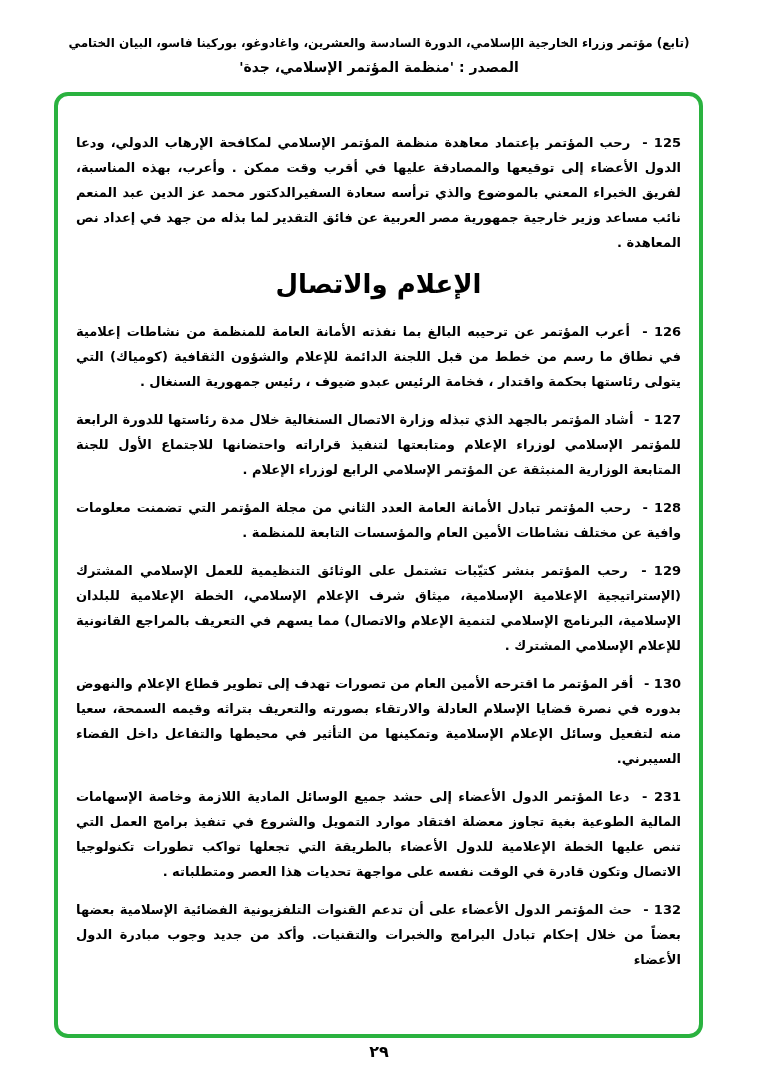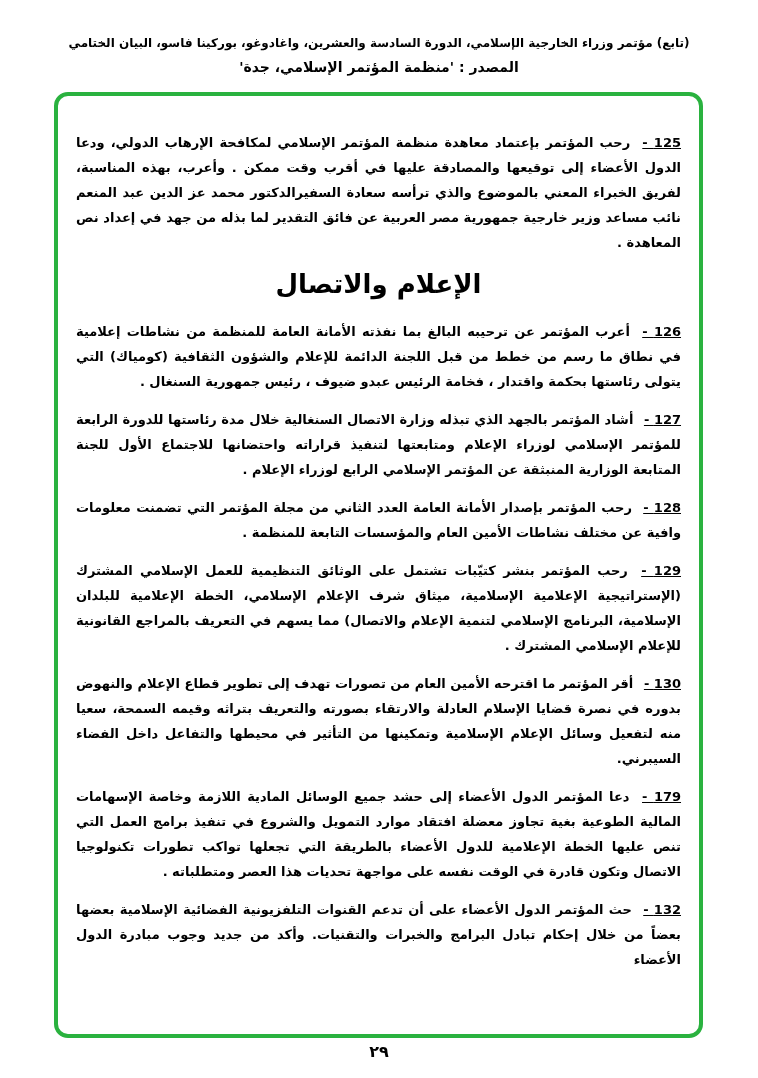--- a/index.html
+++ b/index.html
@@ -53,21 +53,20 @@
     text-align: justify;
     font-size: 13px;
     font-weight: bold;
     line-height: 25px;
     margin: 0 0 13px 0;
     text-indent: 0;
   }
   .para .marker {
     white-space: nowrap;
     margin-left: 6px;
-    text-decoration: underline;
   }
   .section-heading {
     direction: rtl;
     text-align: center;
     font-size: 26px;
     font-weight: bold;
     margin: 14px 0 20px 0;
   }
   .page-number {
     position: absolute;
@@ -103,35 +102,35 @@
       <span class="ptext">أعرب المؤتمر عن ترحيبه البالغ بما نفذته الأمانة العامة للمنظمة من نشاطات إعلامية في نطاق ما رسم من خطط من قبل اللجنة الدائمة للإعلام والشؤون الثقافية (كومياك) التي يتولى رئاستها بحكمة واقتدار ، فخامة الرئيس عبدو ضيوف ، رئيس جمهورية السنغال .</span>
     </p>
 
     <p class="para">
       <span class="marker">127 -</span>
       <span class="ptext">أشاد المؤتمر بالجهد الذي تبذله وزارة الاتصال السنغالية خلال مدة رئاستها للدورة الرابعة للمؤتمر الإسلامي لوزراء الإعلام ومتابعتها لتنفيذ قراراته واحتضانها للاجتماع الأول للجنة المتابعة الوزارية المنبثقة عن المؤتمر الإسلامي الرابع لوزراء الإعلام .</span>
     </p>
 
     <p class="para">
       <span class="marker">128 -</span>
-      <span class="ptext">رحب المؤتمر بإصدار الأمانة العامة العدد الثاني من مجلة المؤتمر التي تضمنت معلومات وافية عن مختلف نشاطات الأمين العام والمؤسسات التابعة للمنظمة .</span>
+      <span class="ptext">رحب المؤتمر تبادل الأمانة العامة العدد الثاني من مجلة المؤتمر التي تضمنت معلومات وافية عن مختلف نشاطات الأمين العام والمؤسسات التابعة للمنظمة .</span>
     </p>
 
     <p class="para">
       <span class="marker">129 -</span>
       <span class="ptext">رحب المؤتمر بنشر كتيّبات تشتمل على الوثائق التنظيمية للعمل الإسلامي المشترك (الإستراتيجية الإعلامية الإسلامية، ميثاق شرف الإعلام الإسلامي، الخطة الإعلامية للبلدان الإسلامية، البرنامج الإسلامي لتنمية الإعلام والاتصال) مما يسهم في التعريف بالمراجع القانونية للإعلام الإسلامي المشترك .</span>
     </p>
 
     <p class="para">
       <span class="marker">130 -</span>
       <span class="ptext">أقر المؤتمر ما اقترحه الأمين العام من تصورات تهدف إلى تطوير قطاع الإعلام والنهوض بدوره في نصرة قضايا الإسلام العادلة والارتقاء بصورته والتعريف بتراثه وقيمه السمحة، سعيا منه لتفعيل وسائل الإعلام الإسلامية وتمكينها من التأثير في محيطها والتفاعل داخل الفضاء السيبرني.</span>
     </p>
 
     <p class="para">
-      <span class="marker">179 -</span>
+      <span class="marker">231 -</span>
       <span class="ptext">دعا المؤتمر الدول الأعضاء إلى حشد جميع الوسائل المادية اللازمة وخاصة الإسهامات المالية الطوعية بغية تجاوز معضلة افتقاد موارد التمويل والشروع في تنفيذ برامج العمل التي تنص عليها الخطة الإعلامية للدول الأعضاء بالطريقة التي تجعلها تواكب تطورات تكنولوجيا الاتصال وتكون قادرة في الوقت نفسه على مواجهة تحديات هذا العصر ومتطلباته .</span>
     </p>
 
     <p class="para">
       <span class="marker">132 -</span>
       <span class="ptext">حث المؤتمر الدول الأعضاء على أن تدعم القنوات التلفزيونية الفضائية الإسلامية بعضها بعضاً من خلال إحكام تبادل البرامج والخبرات والتقنيات. وأكد من جديد وجوب مبادرة الدول الأعضاء</span>
     </p>
 
   </div>
 

